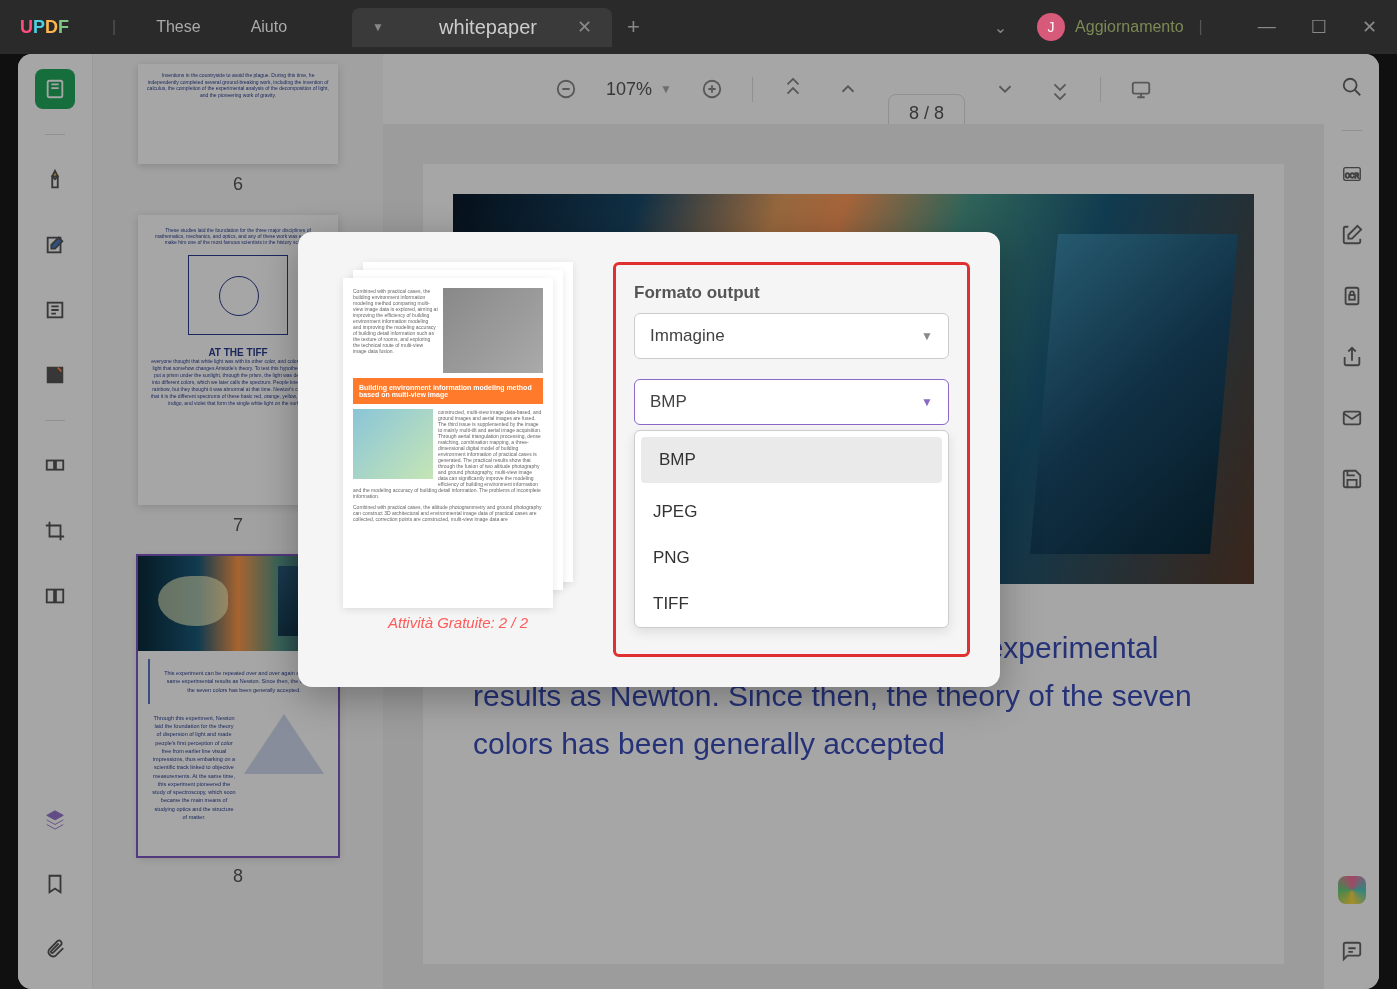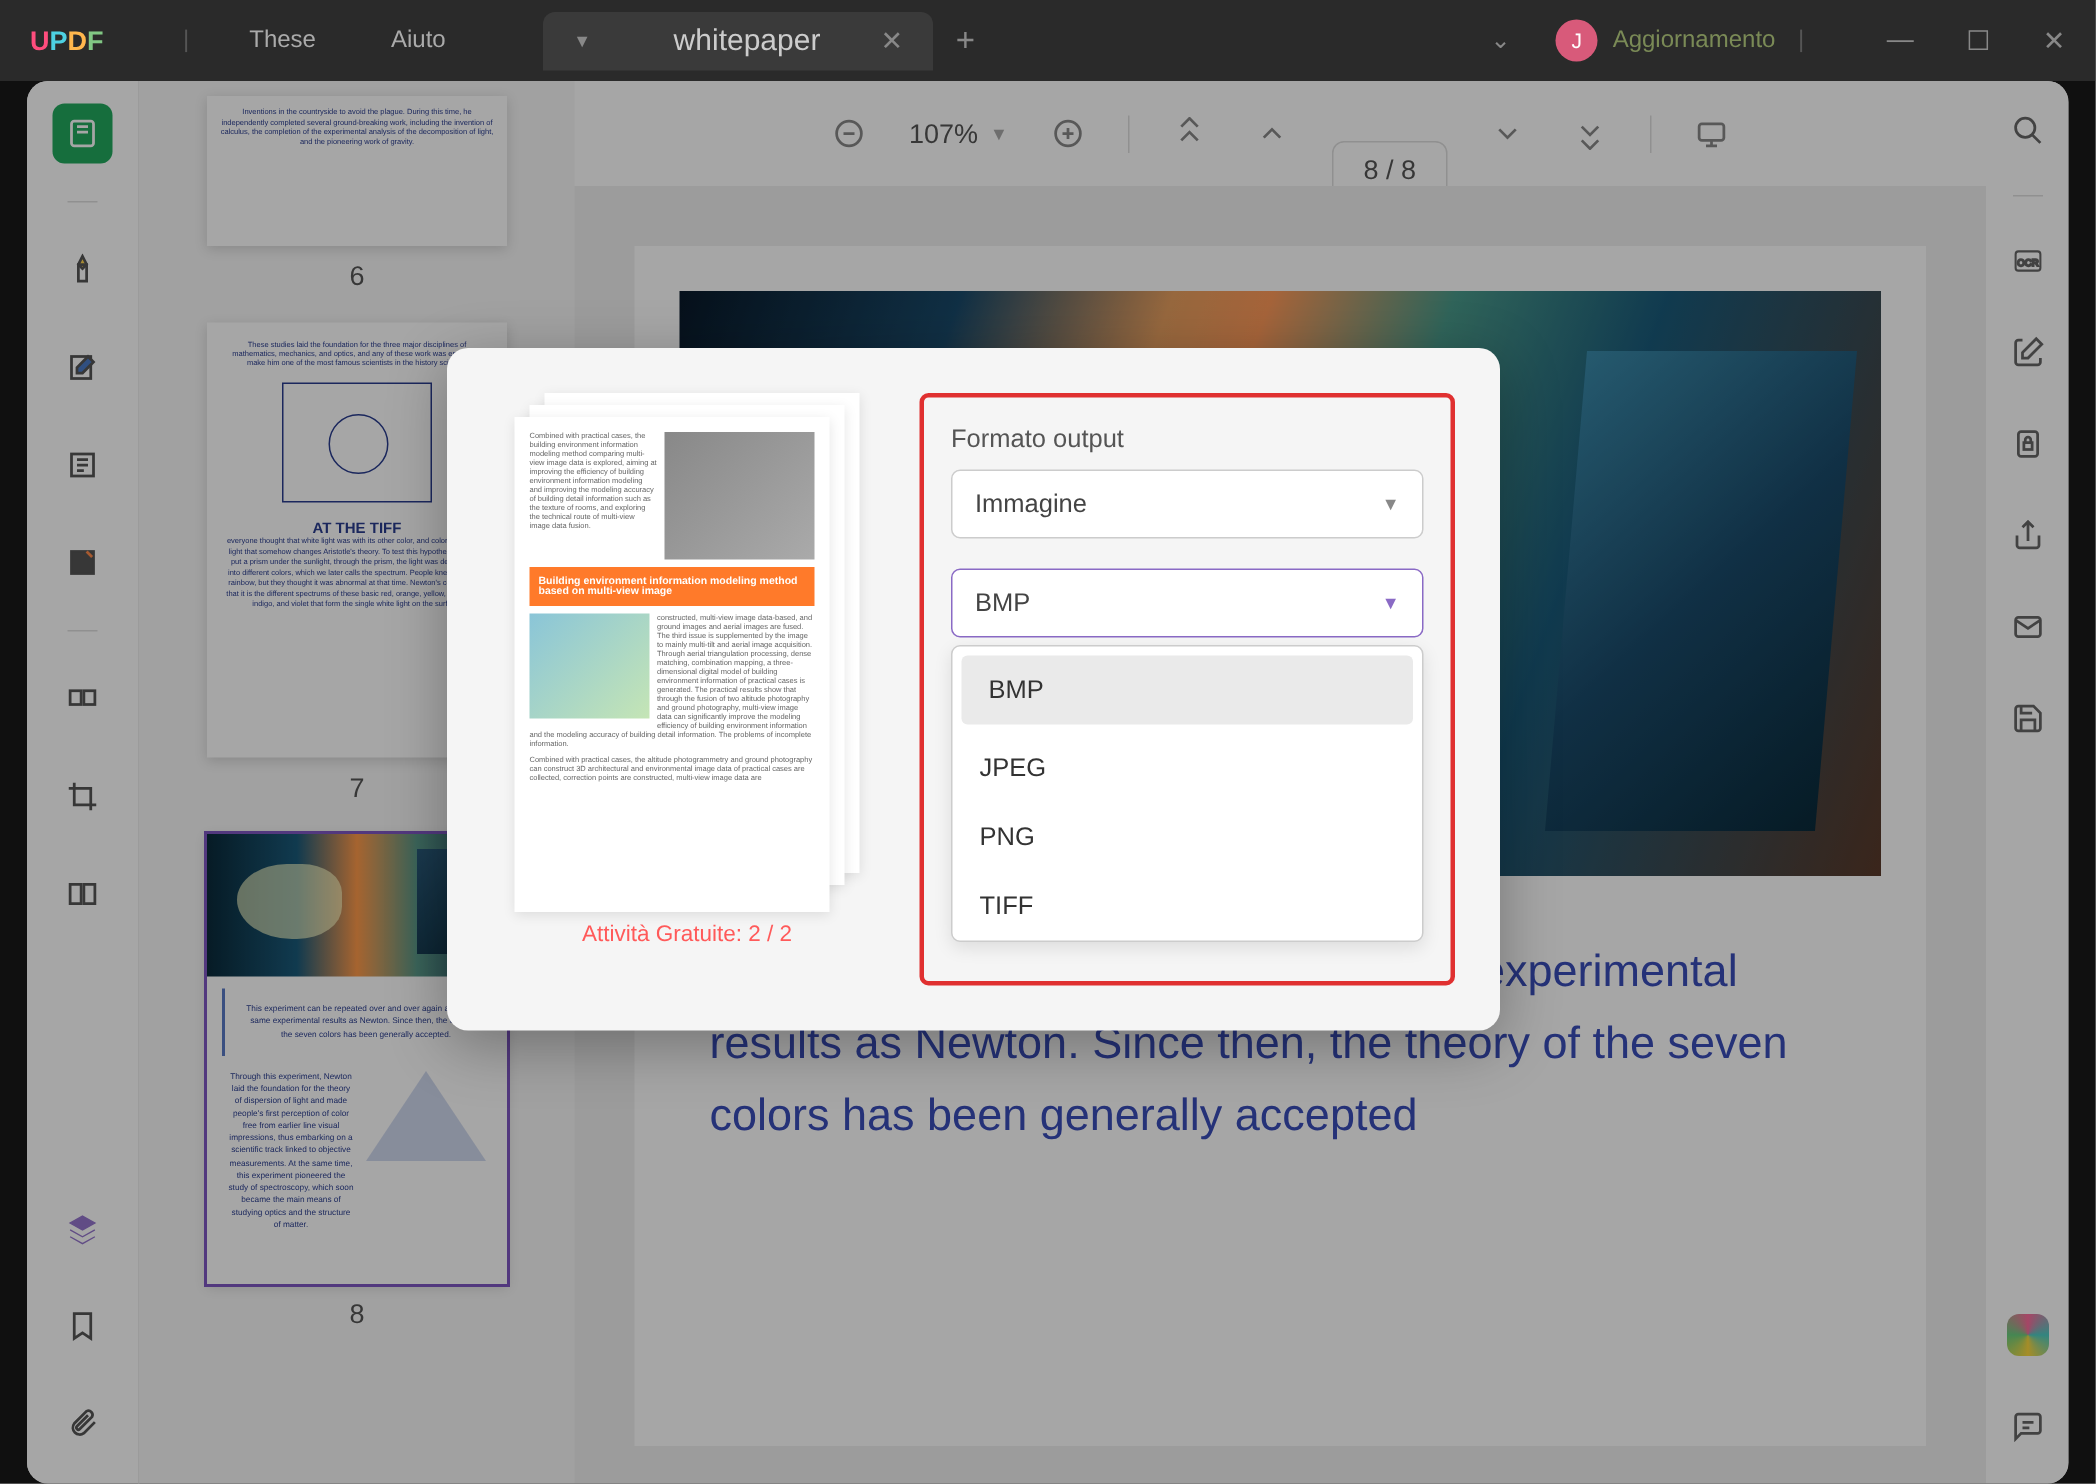--- a/index.html
+++ b/index.html
@@ -1,20 +1,20 @@
 <!DOCTYPE html>
 <html><head>
 <meta charset="utf-8">
 <style>
 * { margin: 0; padding: 0; box-sizing: border-box; font-family: -apple-system, BlinkMacSystemFont, "Segoe UI", sans-serif; }
 body { width: 1397px; height: 989px; background: #1a1a1a; overflow: hidden; position: relative; }
 
 
 .title-bar { height: 54px; background: #2a2a2a; display: flex; align-items: center; padding: 0 20px; color: #aaa; }
-.logo { font-weight: bold; font-size: 18px; margin-right: 38px; }
+.logo { font-weight: bold; font-size: 18px; margin-right: 28px; }
 .logo-u { color: #ff4d7d; }
 .logo-p { color: #4dd0e1; }
 .logo-d { color: #ffb74d; }
 .logo-f { color: #81c784; }
 .sep { color: #555; margin: 0 15px; }
 .menu-item { color: #aaa; font-size: 16px; margin: 0 25px; cursor: pointer; }
 .tab { background: #3a3a3a; border-radius: 8px 8px 0 0; padding: 8px 20px; margin-left: 40px; display: flex; align-items: center; min-width: 260px; justify-content: space-between; }
 .tab-title { color: #ccc; font-size: 20px; }
 .tab-close { color: #888; font-size: 18px; cursor: pointer; }
 .tab-add { color: #888; font-size: 22px; margin-left: 15px; cursor: pointer; }
@@ -98,24 +98,24 @@
 .modal-left { width: 260px; display: flex; flex-direction: column; align-items: center; }
 .preview-stack { position: relative; width: 230px; height: 340px; }
 .stack-page { position: absolute; background: #fff; box-shadow: 0 2px 8px rgba(0,0,0,0.1); }
 .stack3 { width: 210px; height: 320px; left: 20px; top: 0; }
 .stack2 { width: 210px; height: 320px; left: 10px; top: 8px; }
 .stack1 { width: 210px; height: 330px; left: 0; top: 16px; padding: 10px; }
 .stack-content { font-size: 5px; color: #666; }
 .stack-img1 { width: 100px; height: 85px; background: linear-gradient(135deg, #888, #aaa); float: right; margin: 0 0 5px 5px; }
 .stack-orange { clear: both; background: #ff7a2a; color: #fff; padding: 6px; font-size: 7px; font-weight: bold; margin: 5px 0; }
 .stack-img2 { width: 80px; height: 70px; background: linear-gradient(135deg, #8ac5d8, #c5e5b5); float: left; margin: 0 5px 5px 0; }
-.modal-footer-text { color: #ff5a5a; font-size: 15px; margin-top: 12px; }
+.modal-footer-text { color: #ff5a5a; font-size: 15px; margin-top: 12px; font-style: italic; }
 
 .modal-right { flex: 1; border: 3px solid #e03030; border-radius: 6px; padding: 18px; background: #f5f5f5; position: relative; }
-.form-label { color: #555; font-size: 17px; margin-bottom: 10px; }
+.form-label { color: #555; font-size: 17px; margin-bottom: 10px; font-weight: bold; }
 .form-select { background: #fff; border: 1px solid #ccc; border-radius: 6px; padding: 12px 15px; font-size: 17px; color: #444; display: flex; justify-content: space-between; align-items: center; margin-bottom: 20px; cursor: pointer; }
 .form-select.open { border-color: #8a6ac5; }
 .select-chev { color: #8a6ac5; font-size: 12px; }
 .select-chev.gray { color: #888; }
 .dropdown { background: #fff; border: 1px solid #ccc; border-radius: 6px; box-shadow: 0 4px 12px rgba(0,0,0,0.1); margin-top: -15px; }
 .dropdown-item { padding: 13px 18px; font-size: 17px; color: #333; cursor: pointer; }
 .dropdown-item.highlighted { background: #eaeaea; margin: 6px; border-radius: 4px; }
 
 svg { width: 22px; height: 22px; }
 </style>

